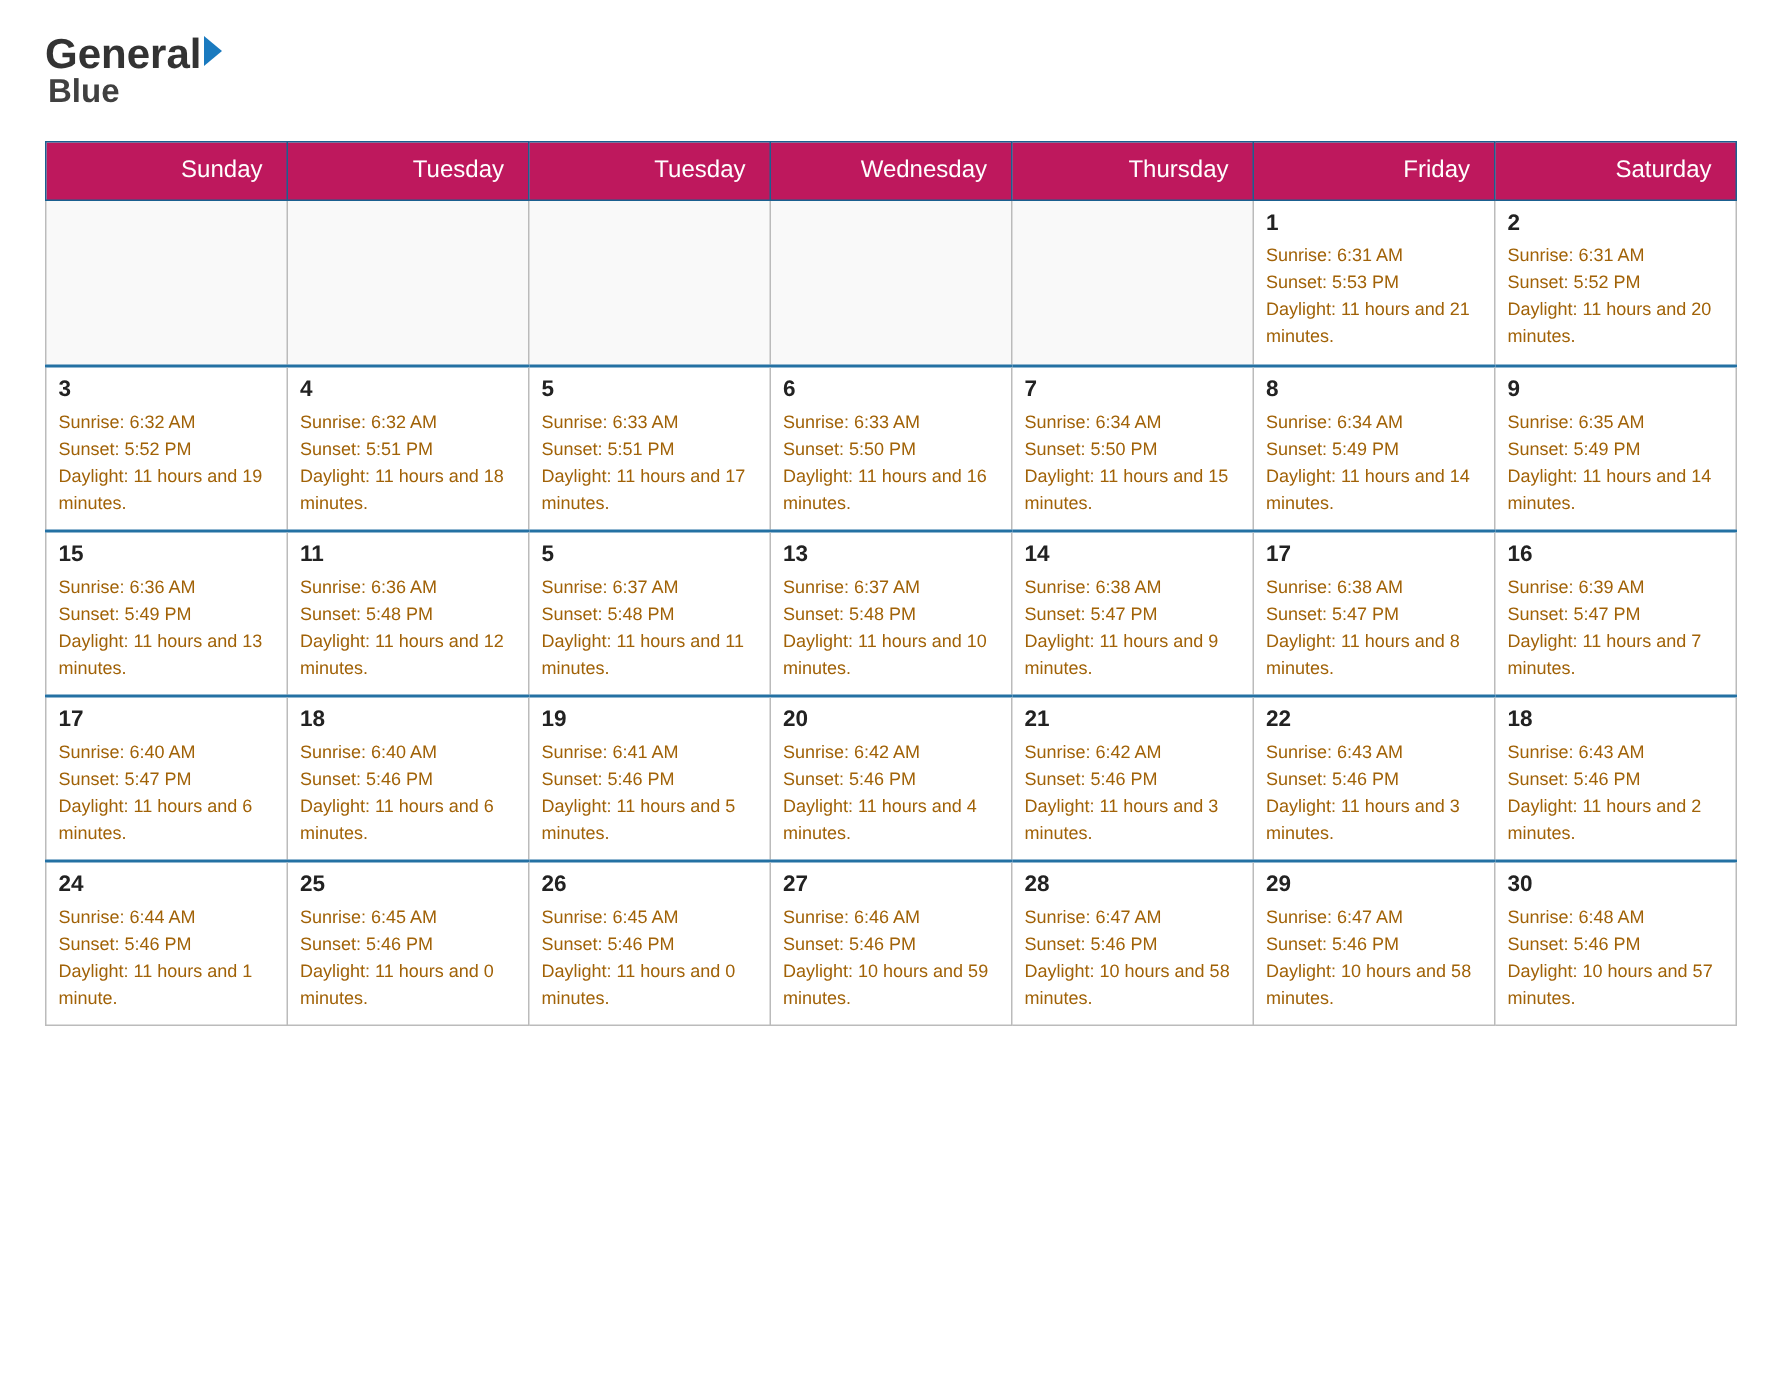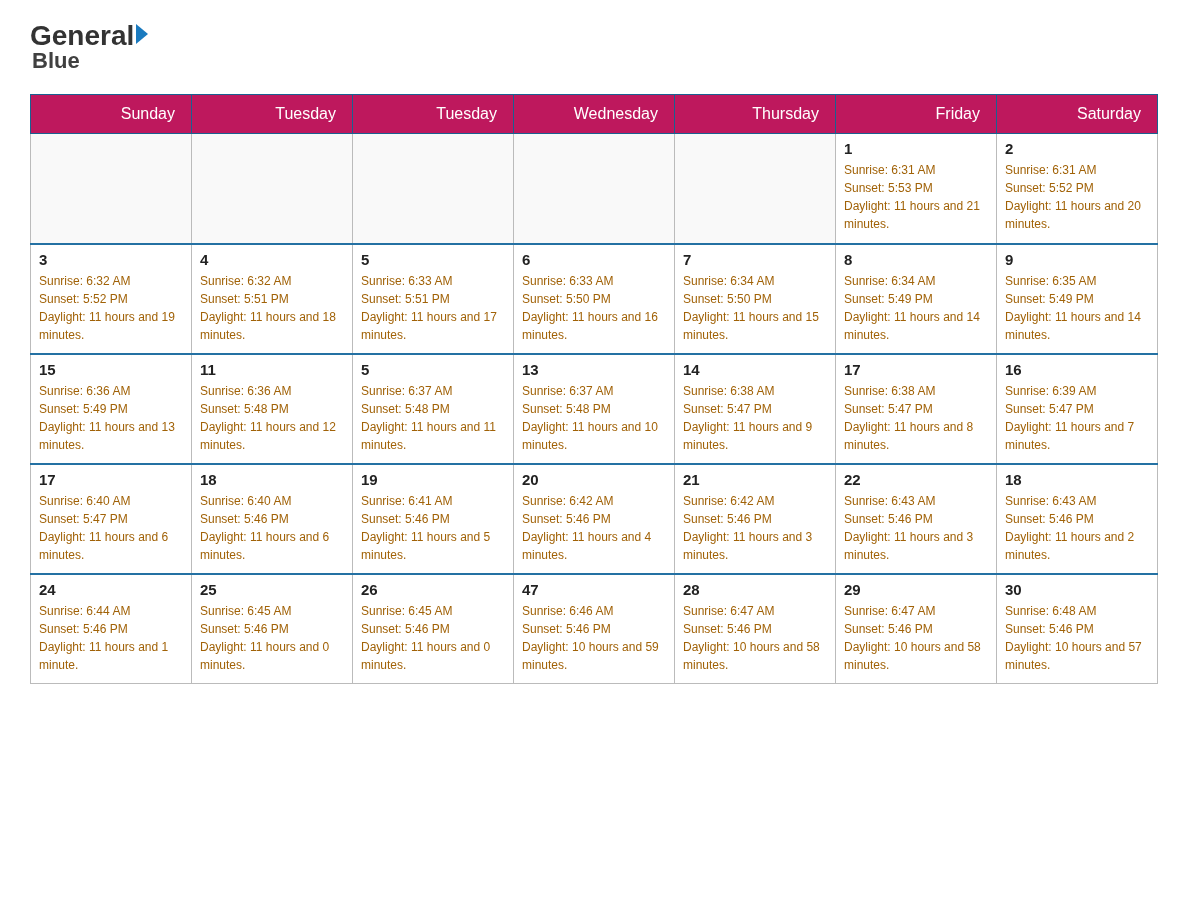--- a/index.html
+++ b/index.html
@@ -241,21 +241,21 @@
         </td>
         <td>
           <div class="day-number">25</div>
           <div class="day-info">Sunrise: 6:45 AM<br>Sunset: 5:46 PM<br>Daylight: 11 hours and 0 minutes.</div>
         </td>
         <td>
           <div class="day-number">26</div>
           <div class="day-info">Sunrise: 6:45 AM<br>Sunset: 5:46 PM<br>Daylight: 11 hours and 0 minutes.</div>
         </td>
         <td>
-          <div class="day-number">47</div>
+          <div class="day-number">27</div>
           <div class="day-info">Sunrise: 6:46 AM<br>Sunset: 5:46 PM<br>Daylight: 10 hours and 59 minutes.</div>
         </td>
         <td>
           <div class="day-number">28</div>
           <div class="day-info">Sunrise: 6:47 AM<br>Sunset: 5:46 PM<br>Daylight: 10 hours and 58 minutes.</div>
         </td>
         <td>
           <div class="day-number">29</div>
           <div class="day-info">Sunrise: 6:47 AM<br>Sunset: 5:46 PM<br>Daylight: 10 hours and 58 minutes.</div>
         </td>

